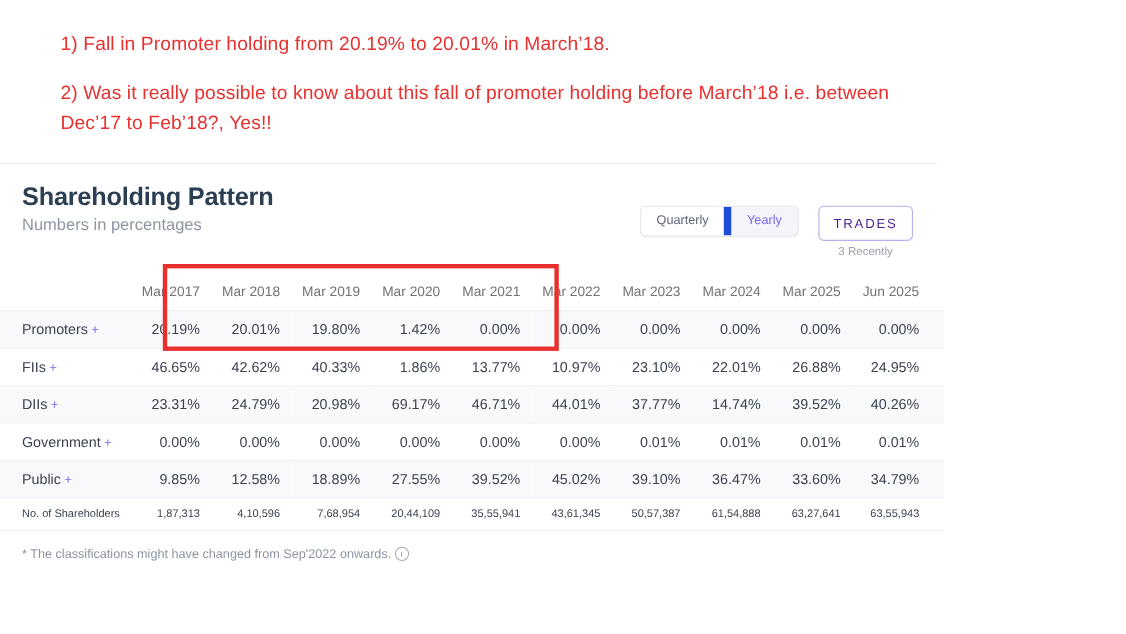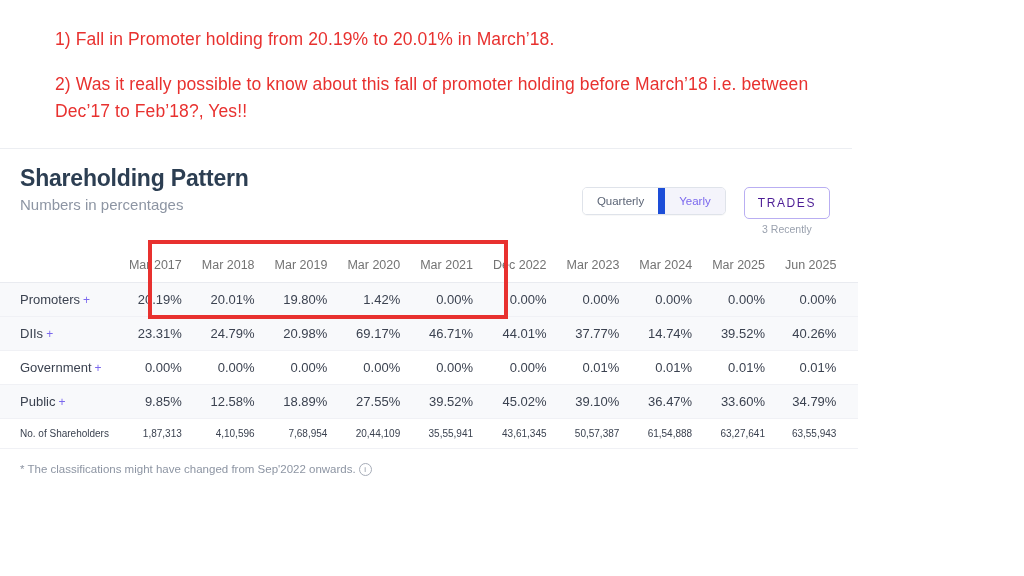--- a/index.html
+++ b/index.html
@@ -219,40 +219,53 @@
 
   <table class="sh">
     <thead>
       <tr>
         <th class="lbl"></th>
         <th>Mar 2017</th>
         <th>Mar 2018</th>
         <th>Mar 2019</th>
         <th>Mar 2020</th>
         <th>Mar 2021</th>
-        <th>Dec 2022</th>
+        <th>Mar 2022</th>
         <th>Mar 2023</th>
         <th>Mar 2024</th>
         <th>Mar 2025</th>
         <th>Jun 2025</th>
       </tr>
     </thead>
     <tbody>
       <tr class="alt">
         <td class="lbl"><span>Promoters</span><span class="plus">+</span></td>
         <td>20.19%</td>
         <td>20.01%</td>
         <td>19.80%</td>
         <td>1.42%</td>
         <td>0.00%</td>
         <td>0.00%</td>
         <td>0.00%</td>
         <td>0.00%</td>
         <td>0.00%</td>
         <td>0.00%</td>
+      </tr>
+      <tr>
+        <td class="lbl"><span>FIIs</span><span class="plus">+</span></td>
+        <td>46.65%</td>
+        <td>42.62%</td>
+        <td>40.33%</td>
+        <td>1.86%</td>
+        <td>13.77%</td>
+        <td>10.97%</td>
+        <td>23.10%</td>
+        <td>22.01%</td>
+        <td>26.88%</td>
+        <td>24.95%</td>
       </tr>
       <tr class="alt">
         <td class="lbl"><span>DIIs</span><span class="plus">+</span></td>
         <td>23.31%</td>
         <td>24.79%</td>
         <td>20.98%</td>
         <td>69.17%</td>
         <td>46.71%</td>
         <td>44.01%</td>
         <td>37.77%</td>

